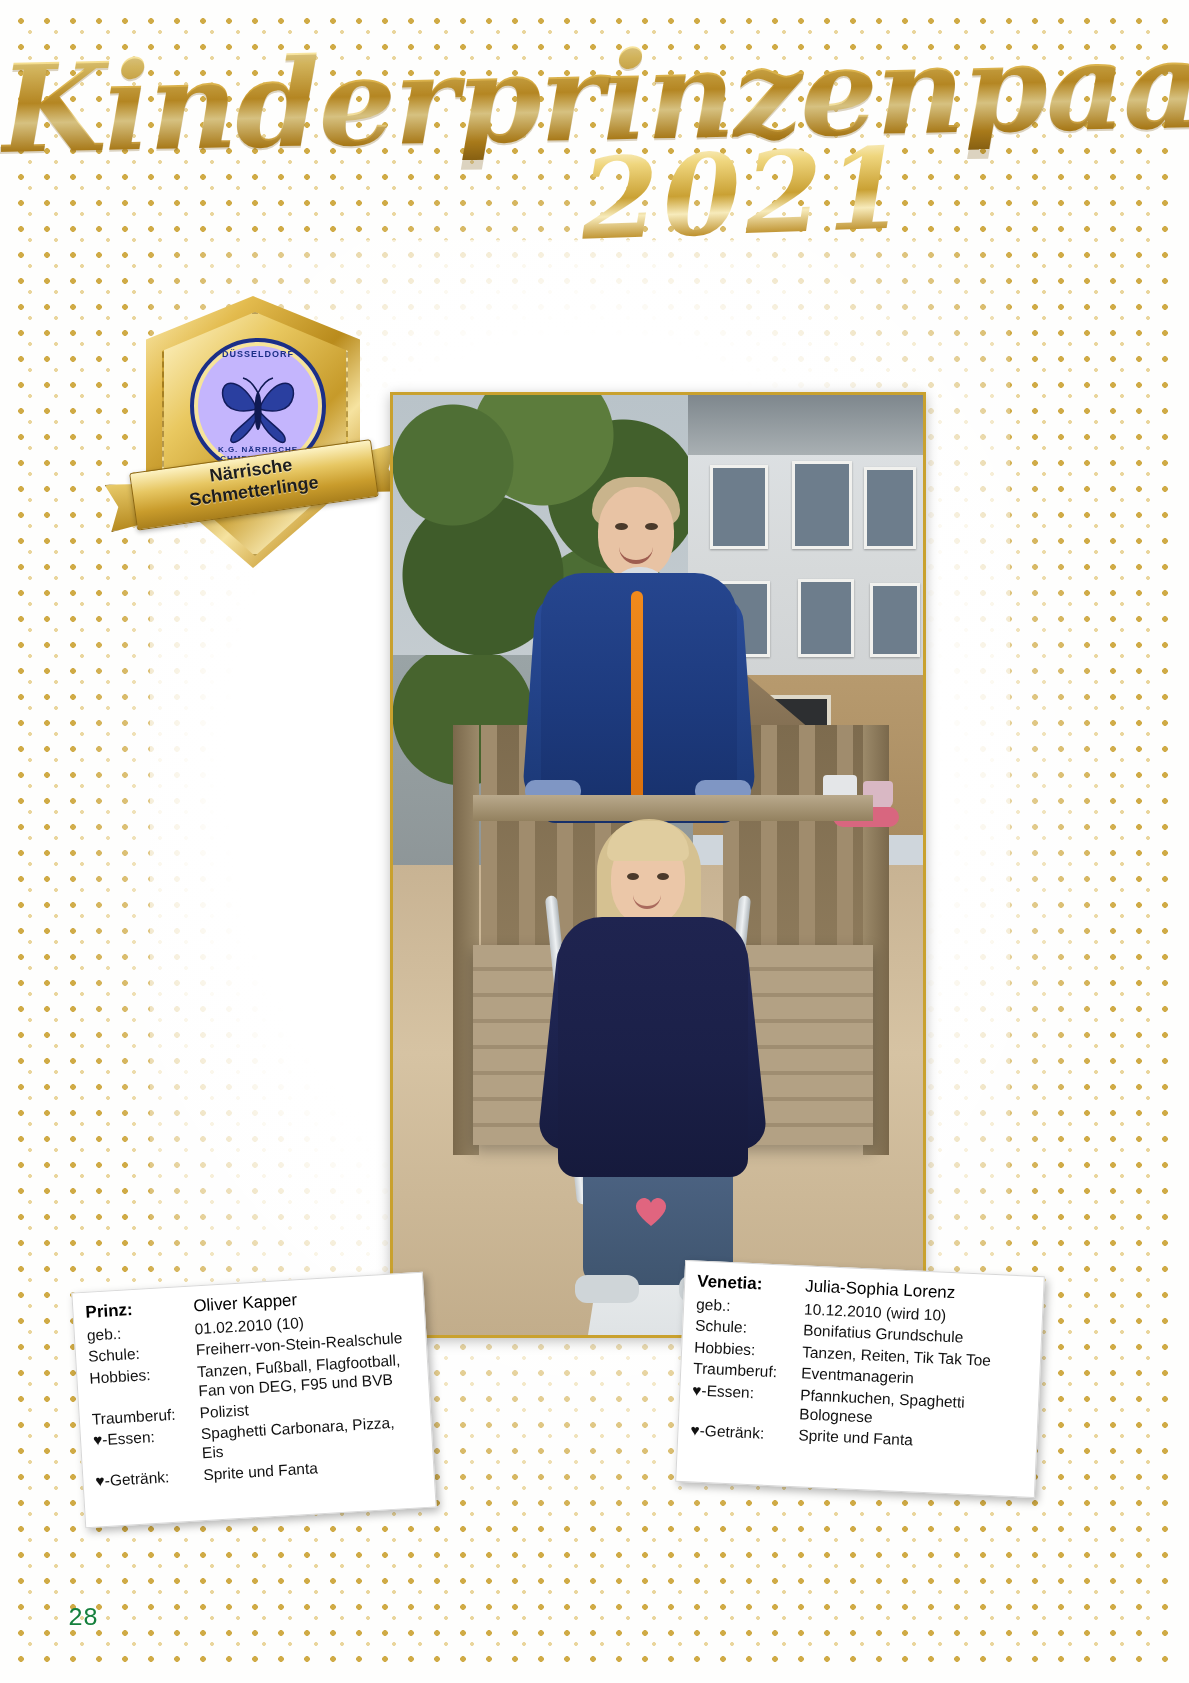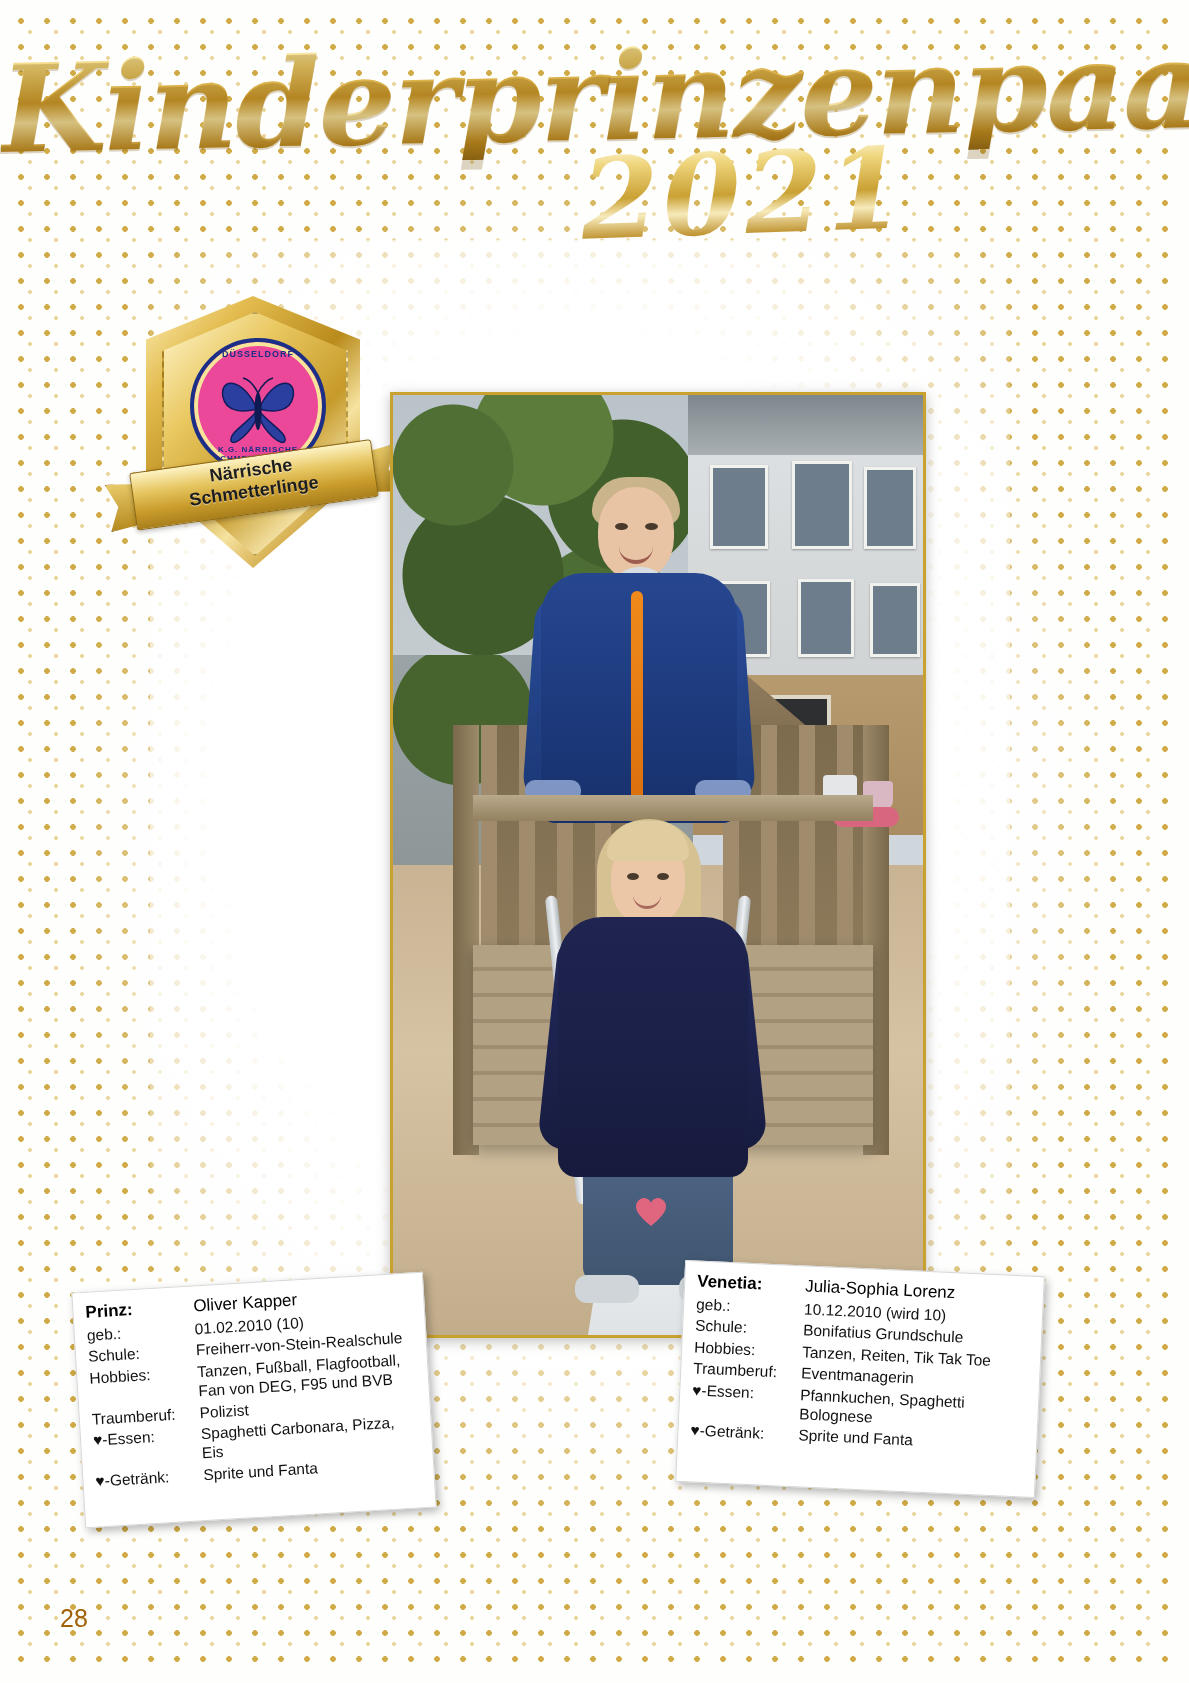--- a/index.html
+++ b/index.html
@@ -123,21 +123,21 @@
     clip-path: polygon(50% 0%, 100% 16%, 100% 66%, 50% 100%, 0% 66%, 0% 16%);
     border: 2px dashed rgba(120,88,14,0.45);
   }
   .crest-emblem {
     position: absolute;
     left: 62px;
     top: 42px;
     width: 128px;
     height: 128px;
     border-radius: 50%;
-    background: #ec4899;
+    background: #c4b5fd;
     border: 4px solid #1b2f86;
     box-shadow: inset 0 0 0 4px #f6e49a;
     overflow: hidden;
   }
   .emblem-ring-text {
     position: absolute;
     inset: 0;
     font-size: 9px;
     font-weight: bold;
     color: #1b2f86;
@@ -416,24 +416,25 @@
     font-weight: bold;
   }
   .titlerow .name {
     flex: 1 1 auto;
     font-size: 17px;
   }
 
   
   .page-number {
     position: absolute;
-    left: 60px;
+    left: 68px;
     top: 1604px;
     font-size: 25px;
-    color: #a16207;
+    color: #15803d;
+    font-family: Liberation Mono, monospace;
   }
 </style>
 </head>
 <body>
 
 <div class="page">
 
   <div class="dot-field"></div>
   <div class="dot-fade"></div>
   <div class="dot-fade2"></div>

